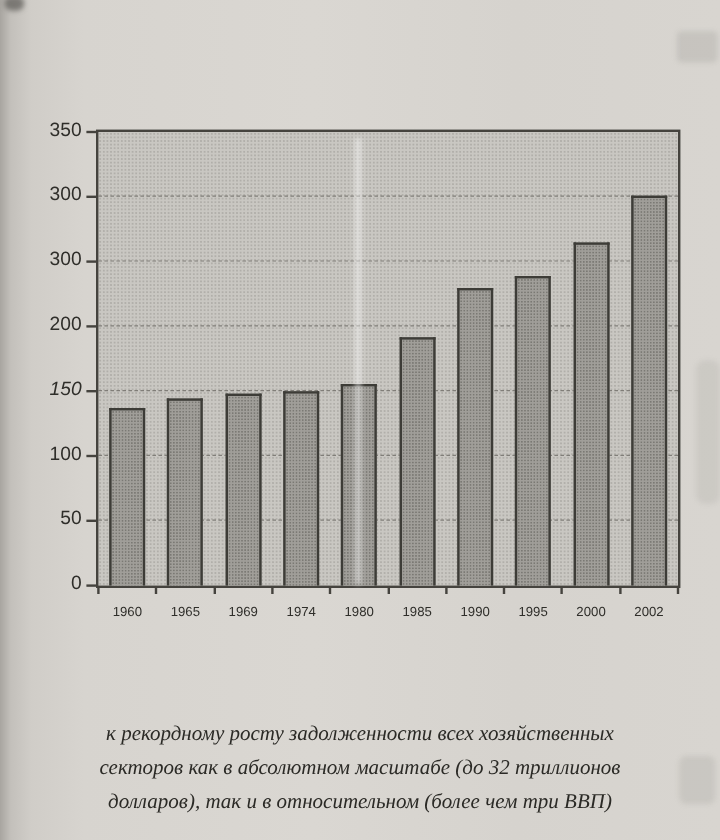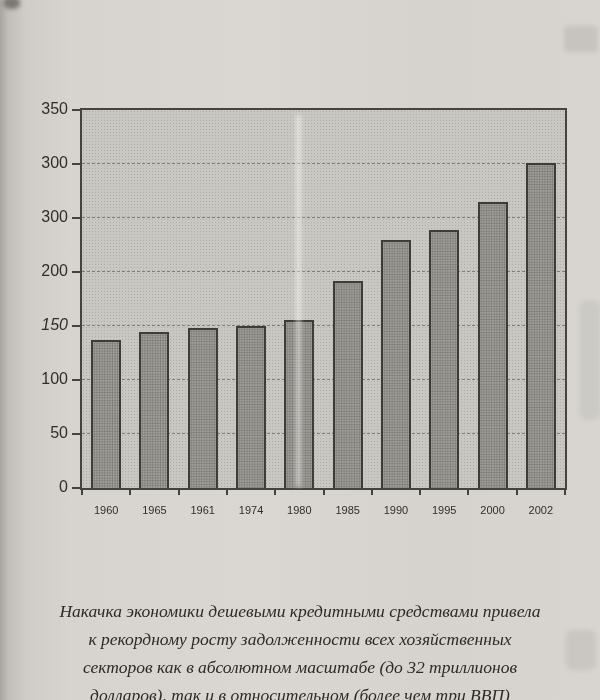--- a/index.html
+++ b/index.html
@@ -135,32 +135,31 @@
         <div class="xtick-mark" style="left: 322.5px;"></div>
         <div class="xtick-mark" style="left: 370.8px;"></div>
         <div class="xtick-mark" style="left: 419.1px;"></div>
         <div class="xtick-mark" style="left: 467.4px;"></div>
         <div class="xtick-mark" style="left: 515.7px;"></div>
         <div class="xtick-mark" style="left: 564px;"></div>
       </div>
     <div id="x-axis-labels">
         <div class="xtick-label" style="left: 82px; width: 48.3px;">1960</div>
         <div class="xtick-label" style="left: 130.3px; width: 48.3px;">1965</div>
-        <div class="xtick-label" style="left: 178.6px; width: 48.3px;">1961</div>
+        <div class="xtick-label" style="left: 178.6px; width: 48.3px;">1969</div>
         <div class="xtick-label" style="left: 226.9px; width: 48.3px;">1974</div>
         <div class="xtick-label" style="left: 275.2px; width: 48.3px;">1980</div>
         <div class="xtick-label" style="left: 323.5px; width: 48.3px;">1985</div>
         <div class="xtick-label" style="left: 371.8px; width: 48.3px;">1990</div>
         <div class="xtick-label" style="left: 420.1px; width: 48.3px;">1995</div>
         <div class="xtick-label" style="left: 468.4px; width: 48.3px;">2000</div>
         <div class="xtick-label" style="left: 516.7px; width: 48.3px;">2002</div>
       </div>
   </div>
 
 
   <div id="caption">
-    <div>Накачка экономики дешевыми кредитными средствами привела</div>
     <div>к рекордному росту задолженности всех хозяйственных</div>
     <div>секторов как в абсолютном масштабе (до 32 триллионов</div>
     <div>долларов), так и в относительном (более чем три ВВП)</div>
   </div>
 
 </div>
 
 </body></html>

